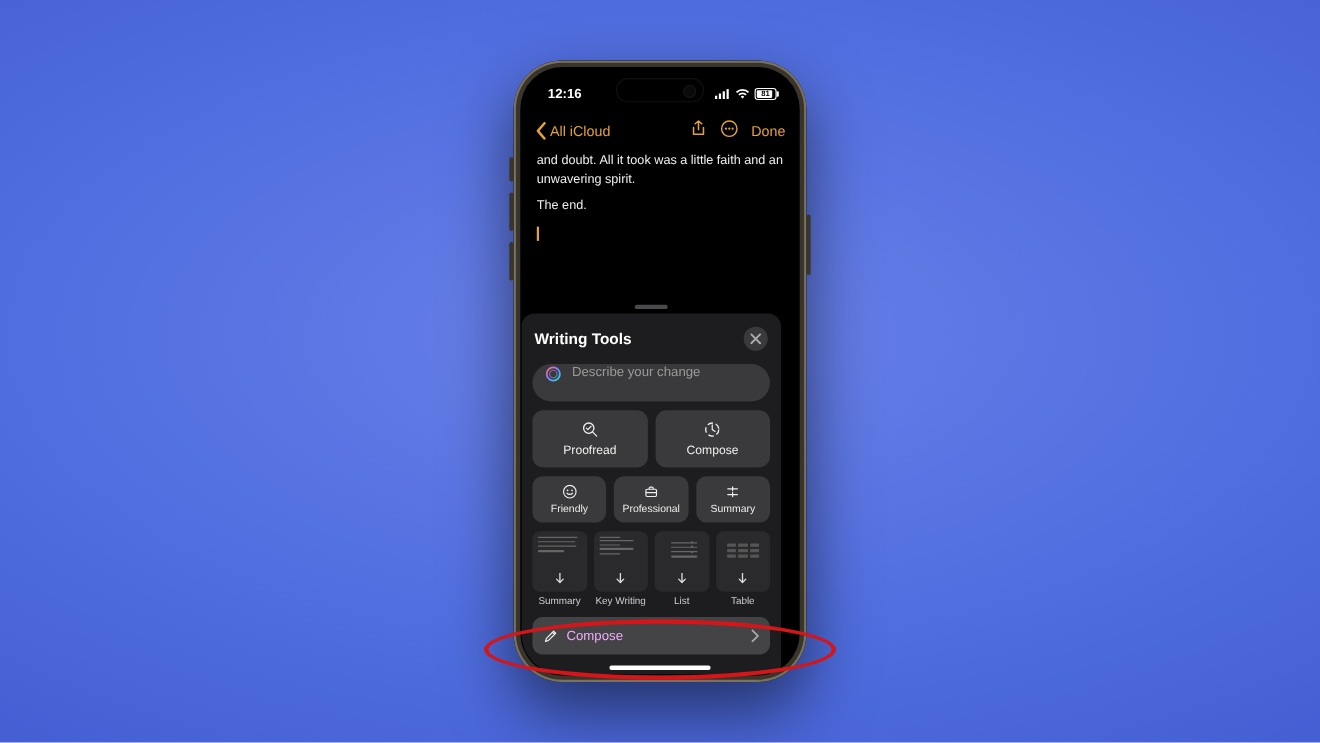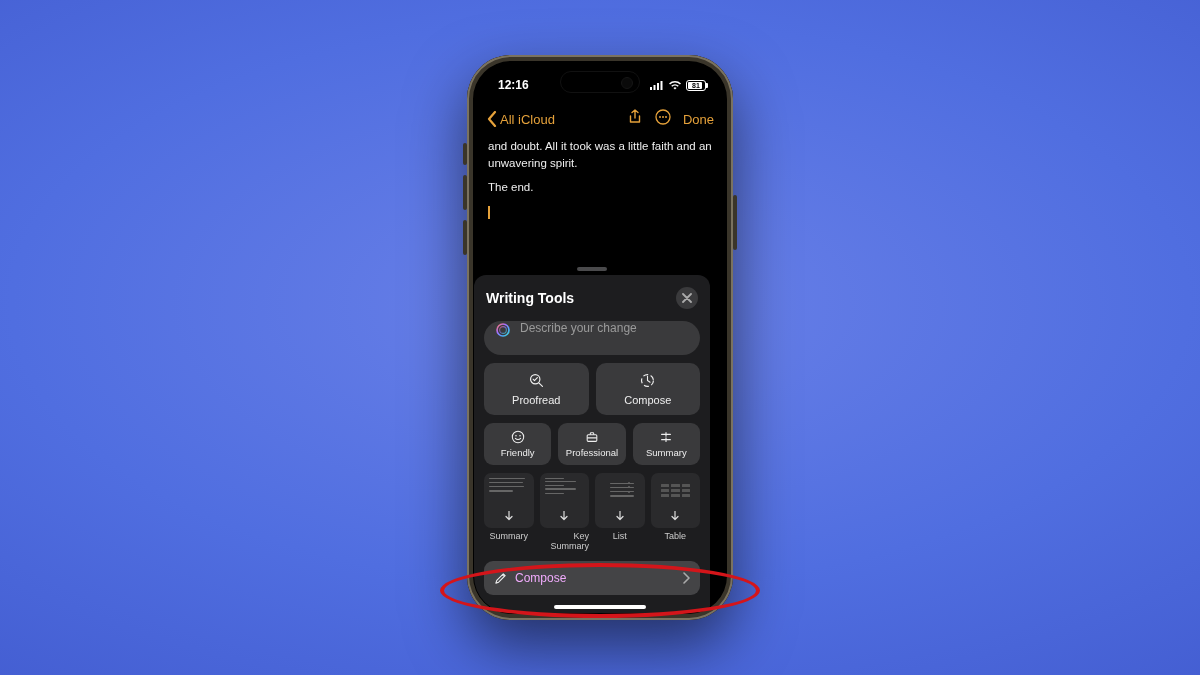--- a/index.html
+++ b/index.html
@@ -294,21 +294,21 @@
                 <div class="ln"></div>
                 <div class="ln"></div>
                 <div class="ln"></div>
                 <div class="ln"></div>
                 <div class="ln"></div>
               </div>
             <svg class="arrow-dn" width="8" height="10" viewBox="0 0 8 10">
                 <path d="M4 0 v8 M1 5.5 L4 8.5 L7 5.5" stroke="currentColor" stroke-width="1.2" fill="none" stroke-linecap="round" stroke-linejoin="round"></path>
               </svg>
           </div>
-          <span class="format-label">Key Summary</span>
+          <span class="format-label">Key Writing</span>
         </div>
         <div class="format-item">
           <div class="format-preview fmt-list">
             <div class="lines" style="position:relative;">
                 <div class="ln"></div>
                 <div class="ln"></div>
                 <div class="ln"></div>
                 <div class="ln"></div>
               </div>
             <svg class="arrow-dn" width="8" height="10" viewBox="0 0 8 10">

